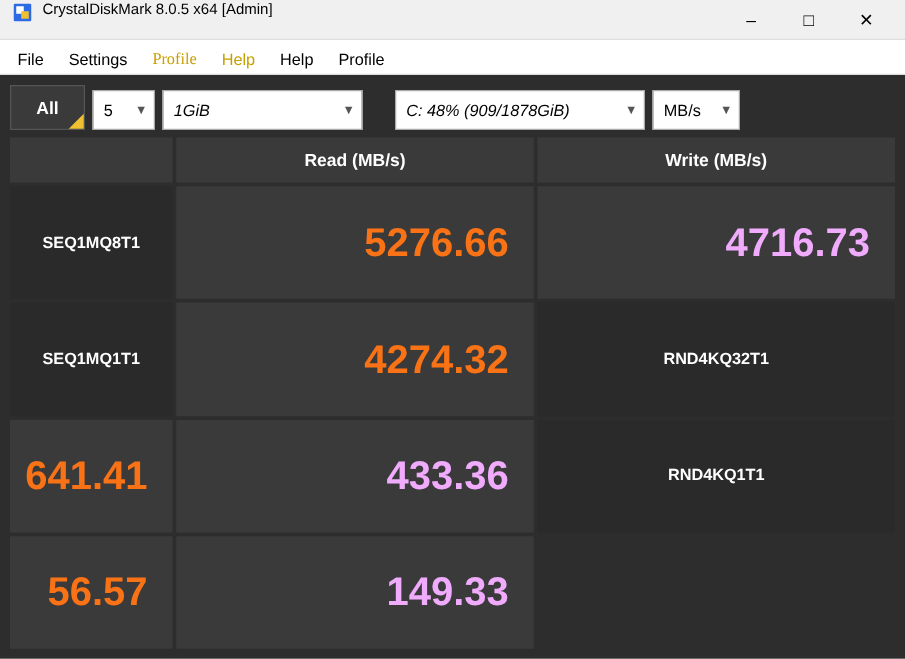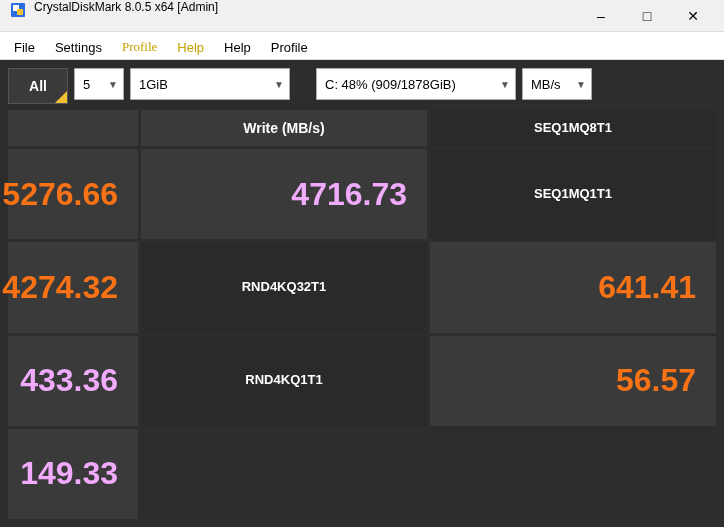--- a/index.html
+++ b/index.html
@@ -80,21 +80,21 @@
       padding: 8px;
       height: calc(527px - 32px - 28px);
       display: flex;
       flex-direction: column;
       gap: 6px;
     }
 
     
     .toolbar {
       display: flex;
-      align-items: flex-start;
+      align-items: flex-end;
       gap: 6px;
       height: 36px;
     }
     .all-btn {
       background: #3a3a3a;
       color: #fff;
       border: 1px solid #555;
       padding: 4px 16px;
       font-size: 14px;
       font-weight: bold;
@@ -118,21 +118,21 @@
       color: #000;
       min-width: 50px;
     }
     .dropdown-arrow {
       position: absolute;
       right: 6px;
       pointer-events: none;
       font-size: 10px;
       color: #555;
     }
-    .dropdown-select.wide { min-width: 160px; }
+    .dropdown-select.wide { min-width: 160px; font-style: italic; }
     .dropdown-select.unit { min-width: 70px; }
 
     
     .bench-table {
       flex: 1;
       display: grid;
       grid-template-columns: 130px 1fr 1fr;
       grid-template-rows: 36px 1fr 1fr 1fr 1fr;
       gap: 3px;
     }
@@ -259,20 +259,21 @@
         <option>IOPS</option>
         <option>μs</option>
       </select>
       <span class="dropdown-arrow">▼</span>
     </div>
   </div>
 
   <div class="bench-table">
 
     <div class="cell corner"></div>
+    <div class="cell header">Read (MB/s)</div>
     <div class="cell header">Write (MB/s)</div>
 
     <div class="cell label">
       <span>SEQ1M</span>
       <span>Q8T1</span>
     </div>
     <div class="cell value read">5276.66</div>
     <div class="cell value write">4716.73</div>
 
     <div class="cell label">

